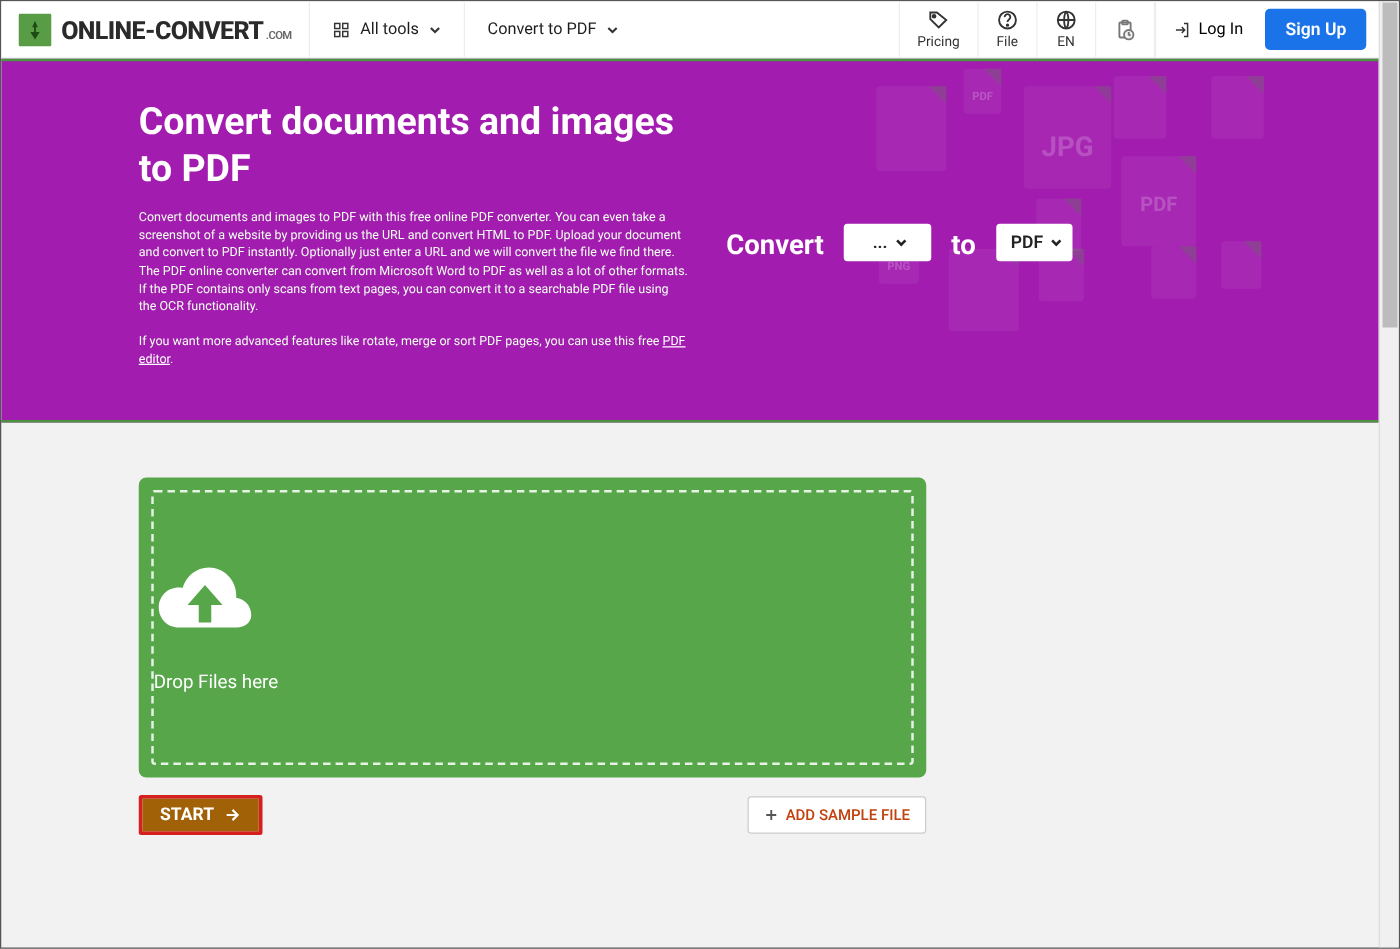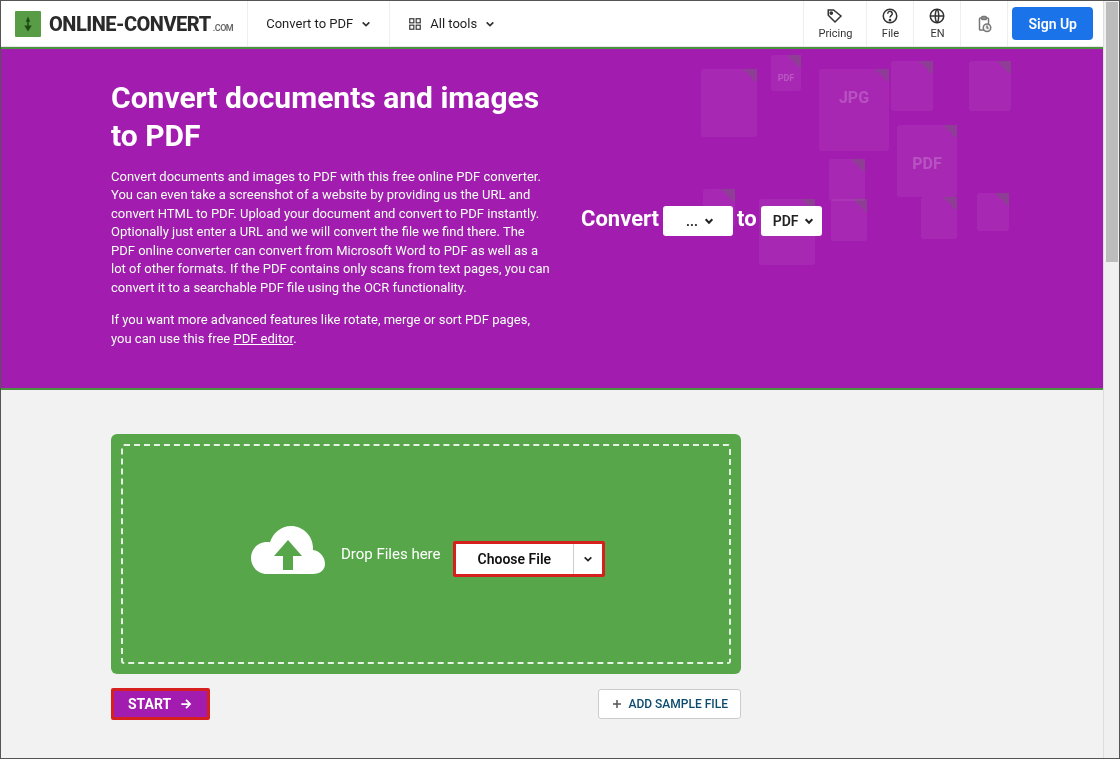--- a/index.html
+++ b/index.html
@@ -91,30 +91,30 @@
     border-bottom: 2px solid #4a9440;
   }
   .hero-inner {
     max-width: 960px; margin: 0 0 0 110px;
     display: flex; gap: 20px;
   }
   .hero-left { width: 440px; }
   .hero-left h1 {
     font-size: 30px; font-weight: 700; line-height: 1.25; margin-bottom: 14px;
   }
-  .hero-left p { font-size: 13px; line-height: 1.42; margin-bottom: 14px; color:#f2fff0;}
+  .hero-left p { font-size: 10px; line-height: 1.42; margin-bottom: 14px; color:#f2fff0;}
   .hero-left a { color:#fff;margin-top:22px;}
   .hero-right {
     flex:1;
     position: relative;
     display:flex;align-items:center;justify-content:flex-start;
     padding-left: 10px;
   }
   .convert-line {
-    display:flex;align-items:flex-start;gap:4px;
+    display:flex;align-items:flex-end;gap:16px;
     font-size: 22px; font-weight: 700;
     position: relative; z-index: 2;
   }
   .sel {
     background:#fff; color:#222;
     font-size: 14px; font-weight: 600;
     height: 30px; border-radius: 3px;
     display:flex;align-items:center; padding: 0 8px 0 12px;
     gap: 6px; cursor:pointer;
   }
@@ -153,22 +153,22 @@
   }
   .dropzone {
     background:#57a64a;
     border-radius: 6px;
     padding: 10px;
   }
   .dz-inner {
     border: 2px dashed rgba(255,255,255,0.85);
     border-radius: 3px;
     height: 220px;
-    display:flex;flex-direction:row;align-items:center;justify-content:center;
-    gap: 12px;
+    display:flex;flex-direction:column;justify-content:center;
+    gap: 22px;
   }
   .dz-inner .cloud { color:#fff; }
   .dz-label { color:#fff; font-size: 15px; }
   .choose-wrap {
     display:flex; margin-top: 10px;
     border: 3px solid #d62020;
     border-radius: 2px;
   }
   .choose-btn {
     background:#fff; color:#111;
@@ -186,29 +186,29 @@
   }
   .actions {
     display:flex; align-items:center; justify-content:space-between;
     margin-top: 14px;
   }
   .start {
     border: 3px solid #d62020;
     border-radius: 2px;
   }
   .start-inner {
-    background:#a21caf; color:#fff;
+    background:#a16207; color:#fff;
     height: 26px; padding: 0 14px;
     display:flex;align-items:center;gap:8px;
     font-size: 14px; font-weight: 700;
     cursor:pointer;
   }
   .addsample {
     background:#fff; border:1px solid #ccc;
-    color:#0c4a6e; font-size: 12px; font-weight:500;
+    color:#c2410c; font-size: 12px; font-weight:500;
     padding: 7px 12px; border-radius: 3px;
     display:flex;align-items:center;gap:6px;
     cursor:pointer;
   }
   .grid-ic { width:14px;height:14px; }
 </style>
 </head>
 <body>
 
 <div class="content">
@@ -218,33 +218,33 @@
       <span class="icon-sq">
         <svg viewBox="0 0 24 24" width="18" height="18" fill="#1d4b13">
             <path d="M12 2l3 7h-2v5h4l-5 8-5-8h4V9H9z"></path>
           </svg>
       </span>
       <span class="logo-text">
         <span>ONLINE-</span><span class="on">CON</span><span>VERT</span><span class="dotcom">.COM</span>
       </span>
     </div>
     <div class="nav-item">
-      <span>Convert to PDF</span>
-      <svg class="chev" viewBox="0 0 12 12" fill="none" stroke="#333" stroke-width="2">
-          <path d="M2 4l4 4 4-4"></path>
-        </svg>
-    </div>
-    <div class="nav-item">
       <svg class="grid-ic" viewBox="0 0 24 24" fill="none" stroke="#333" stroke-width="2">
           <rect x="3" y="3" width="7" height="7"></rect>
           <rect x="14" y="3" width="7" height="7"></rect>
           <rect x="3" y="14" width="7" height="7"></rect>
           <rect x="14" y="14" width="7" height="7"></rect>
         </svg>
       <span>All tools</span>
+      <svg class="chev" viewBox="0 0 12 12" fill="none" stroke="#333" stroke-width="2">
+          <path d="M2 4l4 4 4-4"></path>
+        </svg>
+    </div>
+    <div class="nav-item">
+      <span>Convert to PDF</span>
       <svg class="chev" viewBox="0 0 12 12" fill="none" stroke="#333" stroke-width="2">
           <path d="M2 4l4 4 4-4"></path>
         </svg>
     </div>
     <div class="spacer"></div>
     <div class="nav-item small">
       <svg class="ic" viewBox="0 0 24 24" fill="none" stroke="#333" stroke-width="2">
           <path d="M20 12l-8 8-9-9V4h7z"></path>
           <circle cx="7" cy="8" r="1.5" fill="#333"></circle>
         </svg>
@@ -265,20 +265,26 @@
         </svg>
       <span>EN</span>
     </div>
     <div class="nav-item small" style="border-right:1px solid #eee">
       <svg class="ic" viewBox="0 0 24 24" fill="none" stroke="#777" stroke-width="2">
           <rect x="6" y="4" width="12" height="16" rx="1"></rect>
           <rect x="9" y="2" width="6" height="4" rx="1"></rect>
           <circle cx="16" cy="17" r="5" fill="#f2f2f2"></circle>
           <path d="M16 14v3l2 1"></path>
         </svg>
+    </div>
+    <div class="login">
+      <svg width="14" height="14" viewBox="0 0 24 24" fill="none" stroke="#333" stroke-width="2">
+          <path d="M14 3h5v18h-5M3 12h12M11 8l4 4-4 4"></path>
+        </svg>
+      <span>Log In</span>
     </div>
     <div class="signup">
       <span>Sign Up</span>
     </div>
   </div>
 
   <div class="hero">
     <div class="hero-inner">
       <div class="hero-left">
         <h1>Convert documents and images to PDF</h1>
@@ -294,21 +300,21 @@
                 <span class="lbl" style="bottom:20px;font-size:16px"></span>
               </div>
             </div>
           <div class="bi" style="left:200px;top:-24px">
               <div class="file-badge" style="width:30px;height:36px">
                 <span class="lbl" style="font-size:9px">PDF</span>
               </div>
             </div>
           <div class="bi" style="left:248px;top:-10px">
               <div class="file-badge" style="width:70px;height:82px;opacity:0.9">
-                <span class="lbl" style="bottom:44px;font-size:16px">JPG</span>
+                <span class="lbl" style="bottom:20px;font-size:22px">JPG</span>
               </div>
             </div>
           <div class="bi" style="left:320px;top:-18px">
               <div class="file-badge" style="width:42px;height:50px">
                 <span class="lbl" style="bottom:14px"></span>
               </div>
             </div>
           <div class="bi" style="left:398px;top:-18px">
               <div class="file-badge" style="width:42px;height:50px"></div>
             </div>
@@ -359,28 +365,20 @@
   </div>
 
   <div class="main" style="margin-left:110px;max-width:630px">
     <div class="dropzone">
       <div class="dz-inner">
         <svg class="cloud" width="82" height="64" viewBox="0 0 82 64">
           <path fill="#fff" d="M62 52H20c-9 0-16-7-16-16s7-16 16-16c1 0 2 0 3 .3C26 11 34 4 44 4c12 0 22 10 22 22 0 .7 0 1.4-.1 2.1C73 29 78 35 78 42c0 6-5 10-12 10H62z"></path>
           <path fill="#57a64a" d="M41 18l-14 16h9v14h10V34h9L41 18z"></path>
         </svg>
         <div class="dz-label">Drop Files here</div>
-        <div class="choose-wrap">
-          <div class="choose-btn">Choose File</div>
-          <div class="choose-dd">
-            <svg class="chev" viewBox="0 0 12 12" fill="none" stroke="#222" stroke-width="2">
-                <path d="M2 4l4 4 4-4"></path>
-              </svg>
-          </div>
-        </div>
       </div>
     </div>
     <div class="actions">
       <div class="start">
         <div class="start-inner">
           <span>START</span>
           <svg width="14" height="14" viewBox="0 0 24 24" fill="none" stroke="#fff" stroke-width="3">
               <path d="M4 12h14M12 5l7 7-7 7"></path>
             </svg>
         </div>

